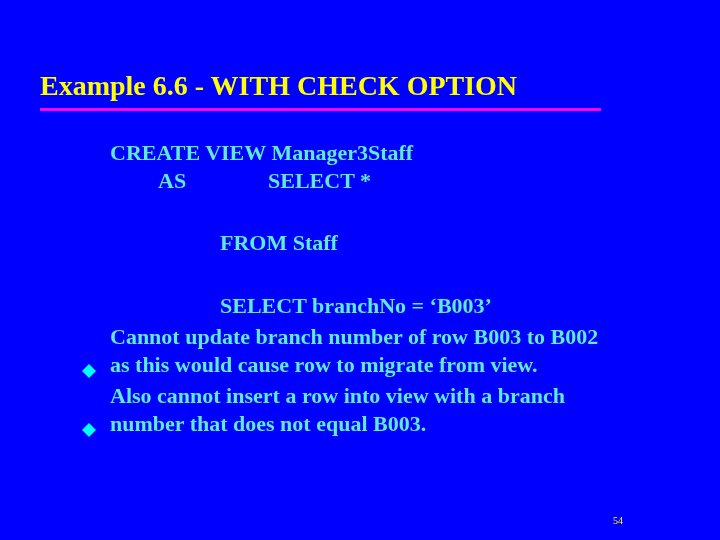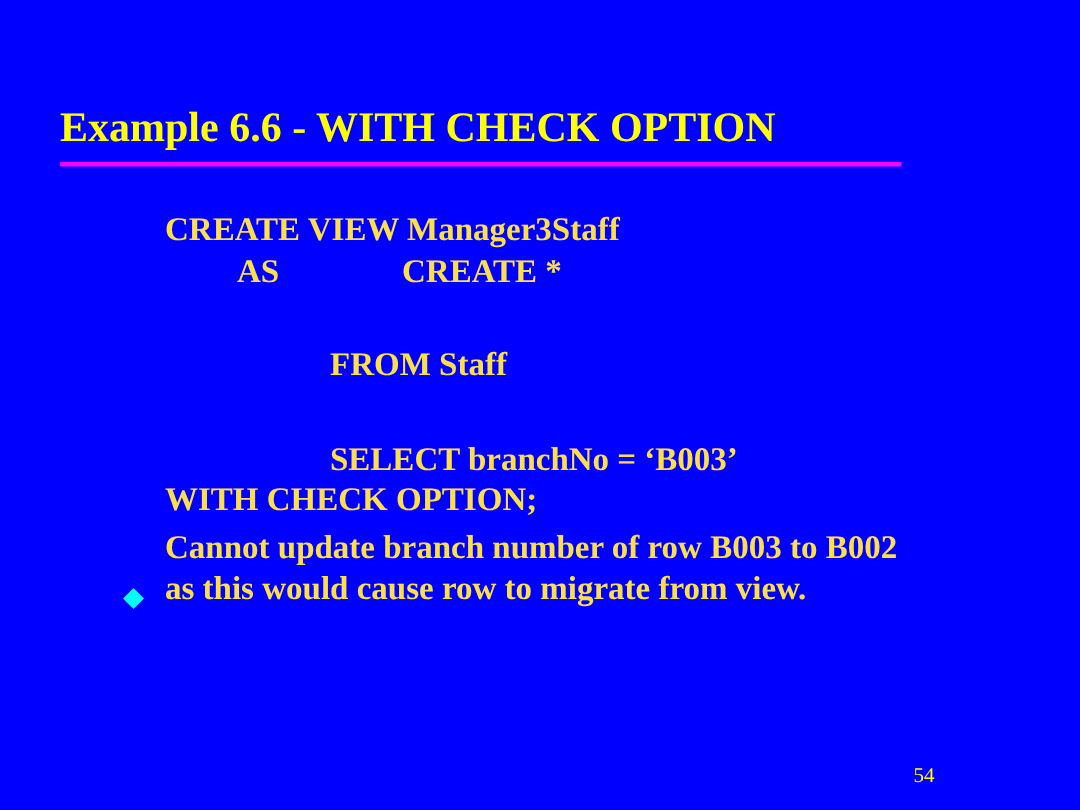--- a/index.html
+++ b/index.html
@@ -20,21 +20,21 @@
   }
   .title {
     color: #ffff00;
     font-size: 28px;
     font-weight: bold;
     border-bottom: 3px solid #ff00ff;
     padding-bottom: 6px;
     margin-bottom: 28px;
   }
   .body {
-    color: #fde047;
+    color: #5eead4;
     font-size: 22px;
     line-height: 1.25;
     padding-left: 70px;
   }
   .code-block {
     margin-bottom: 4px;
     font-weight: bold;
   }
   .code-line {
     white-space: pre;
@@ -62,47 +62,54 @@
   .bullet-icon svg { display:block; }
   .bullet-text {
     font-weight: bold;
     flex: 1;
   }
   .page-num {
     position: absolute;
     right: 18px;
     bottom: 14px;
     color: #ffff00;
-    font-size: 14px;
+    font-size: 10px;
   }
 </style>
 </head>
 <body>
 
 <div class="slide">
 
   <div class="title">Example 6.6 - WITH CHECK OPTION</div>
 
   <div class="body">
 
     <div class="code-block">
       <div class="code-line">CREATE VIEW Manager3Staff</div>
-      <div class="code-line"><span class="as-kw">AS</span><span>CREATE *</span></div>
+      <div class="code-line"><span class="as-kw">AS</span><span>SELECT *</span></div>
       <div class="code-line"><span class="indent">FROM Staff</span></div>
       <div class="code-line"><span class="indent">SELECT branchNo = ‘B003’</span></div>
-      <div class="code-line">WITH CHECK OPTION;</div>
     </div>
 
     <div class="bullet-group">
       <div class="bullet-row">
         <span class="bullet-icon">
           <svg width="14" height="14" viewBox="0 0 14 14">
               <polygon points="7,0 14,7 7,14 0,7" fill="#00ffff"></polygon>
             </svg>
         </span>
         <span class="bullet-text">Cannot update branch number of row B003 to B002 as this would cause row to migrate from view.</span>
       </div>
+      <div class="bullet-row">
+        <span class="bullet-icon">
+          <svg width="14" height="14" viewBox="0 0 14 14">
+              <polygon points="7,0 14,7 7,14 0,7" fill="#00ffff"></polygon>
+            </svg>
+        </span>
+        <span class="bullet-text">Also cannot insert a row into view with a branch number that does not equal B003.</span>
+      </div>
     </div>
 
   </div>
 
   <div class="page-num">54</div>
 </div>
 
 </body></html>

